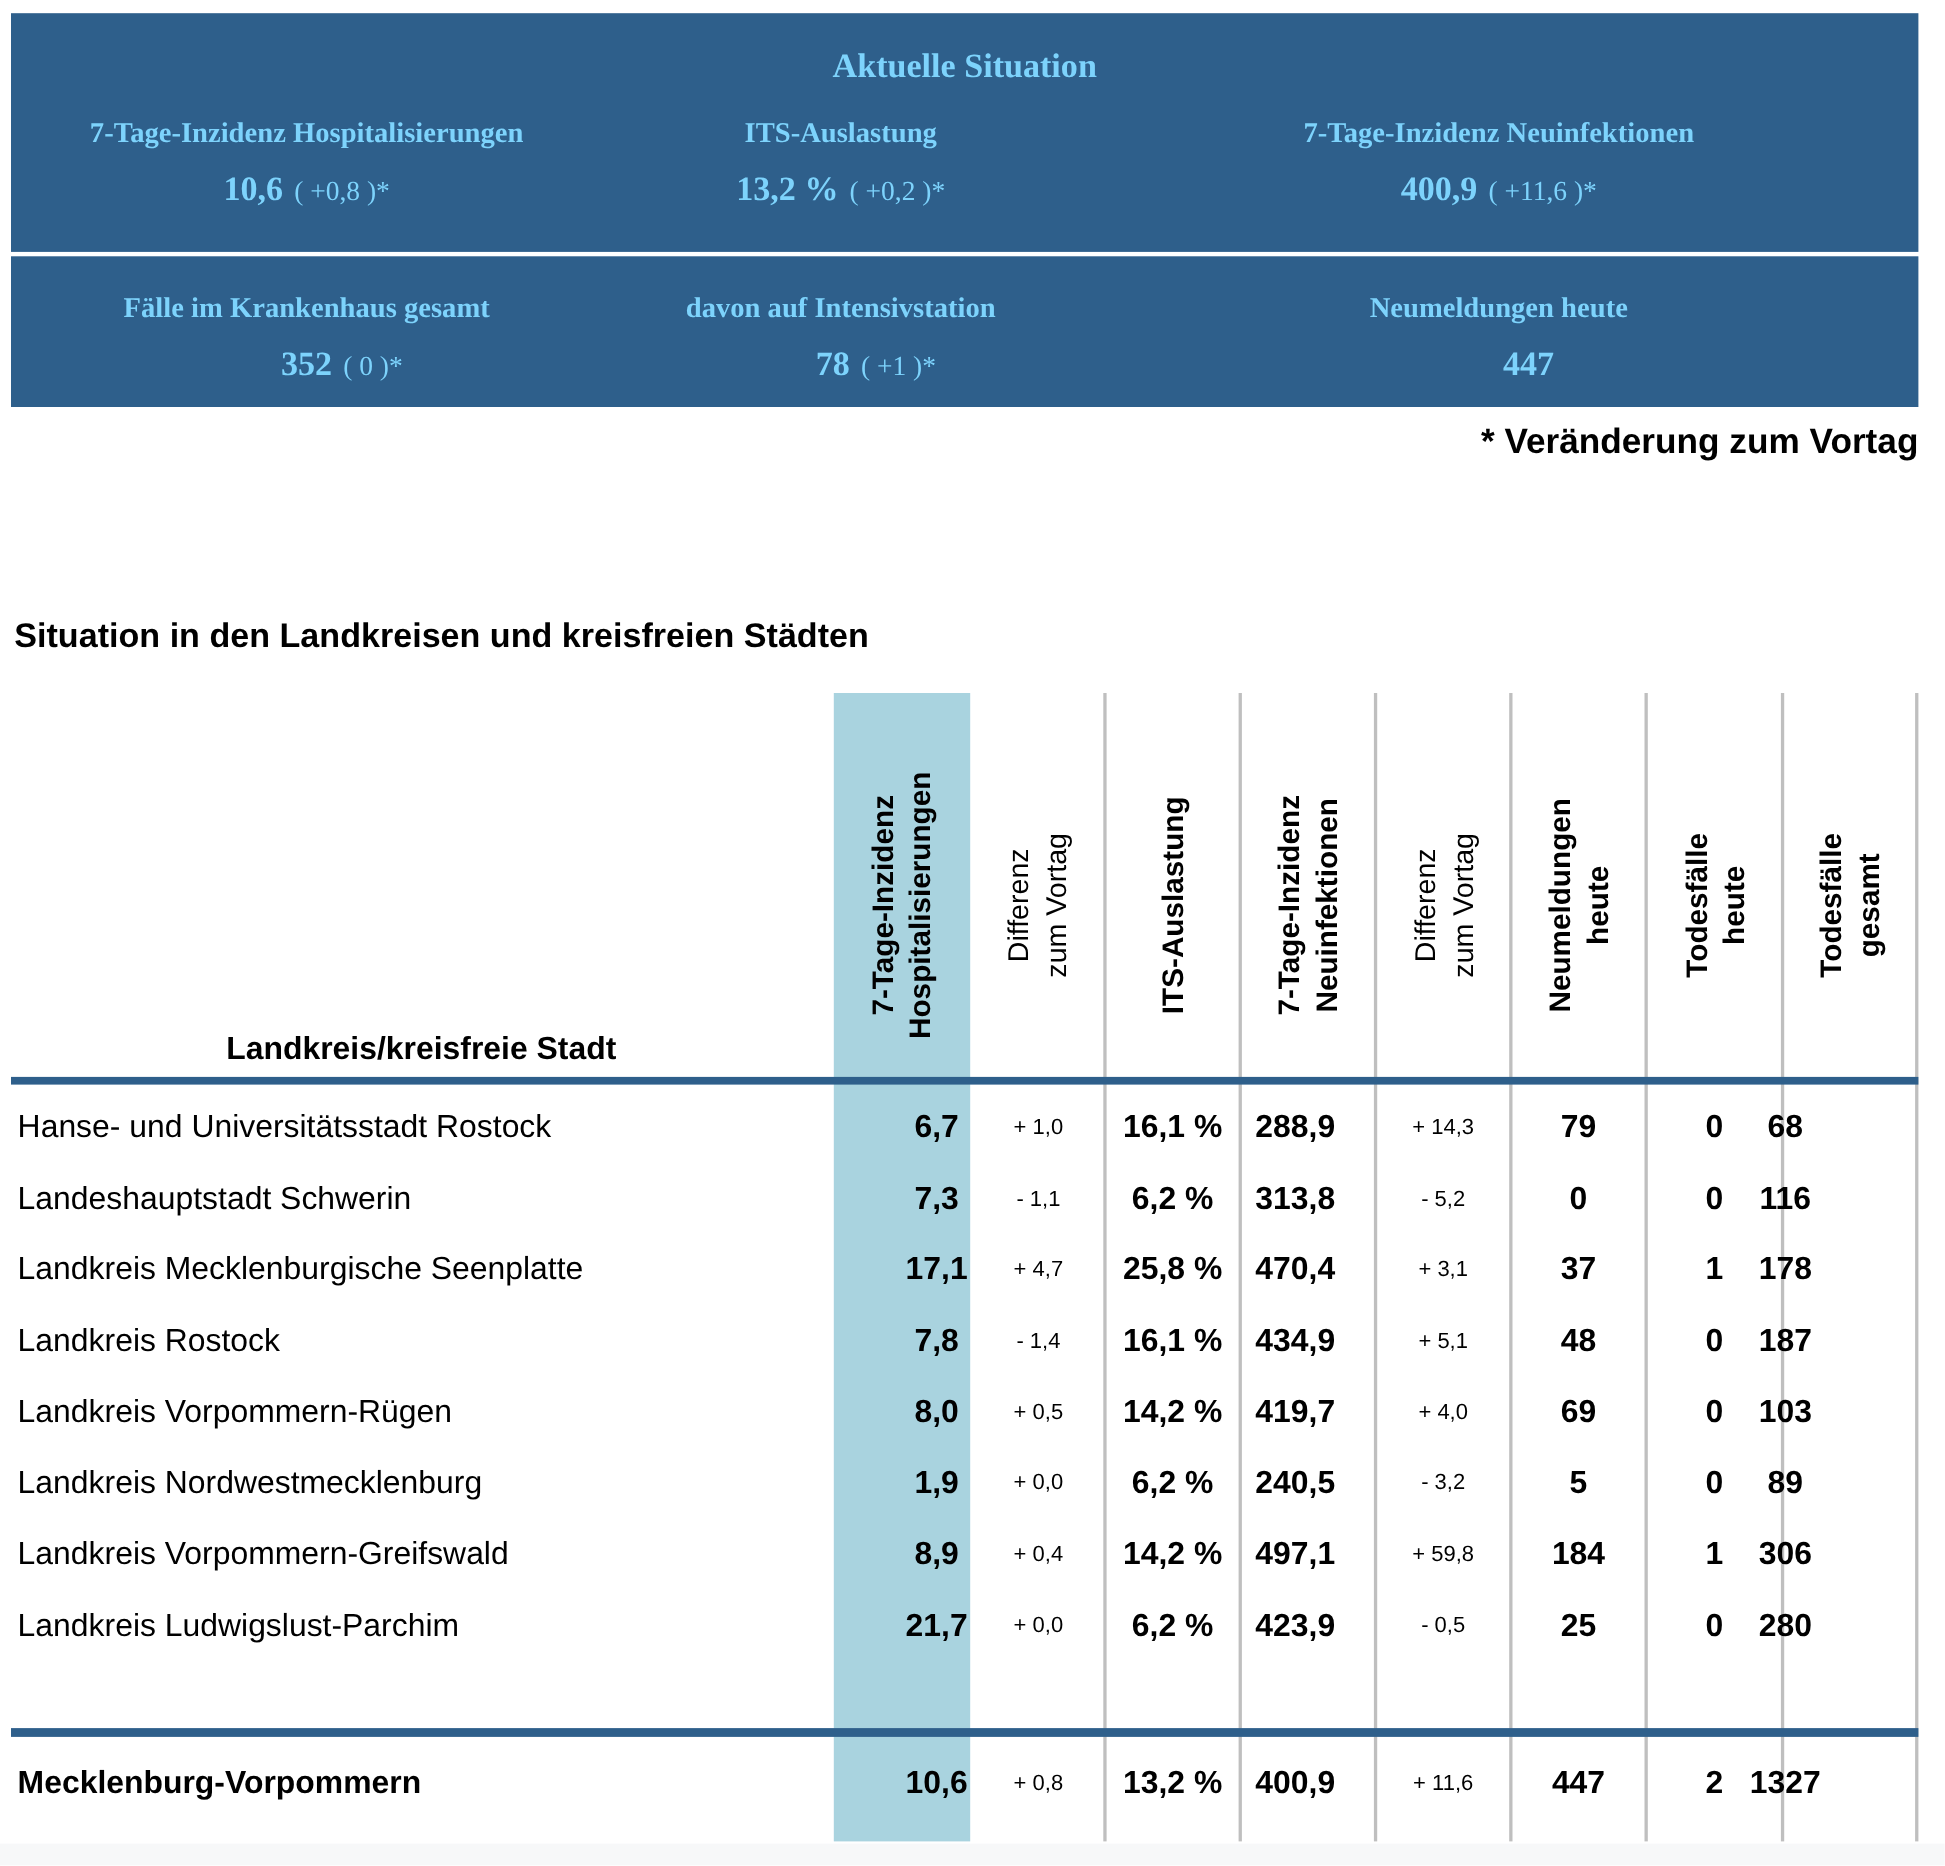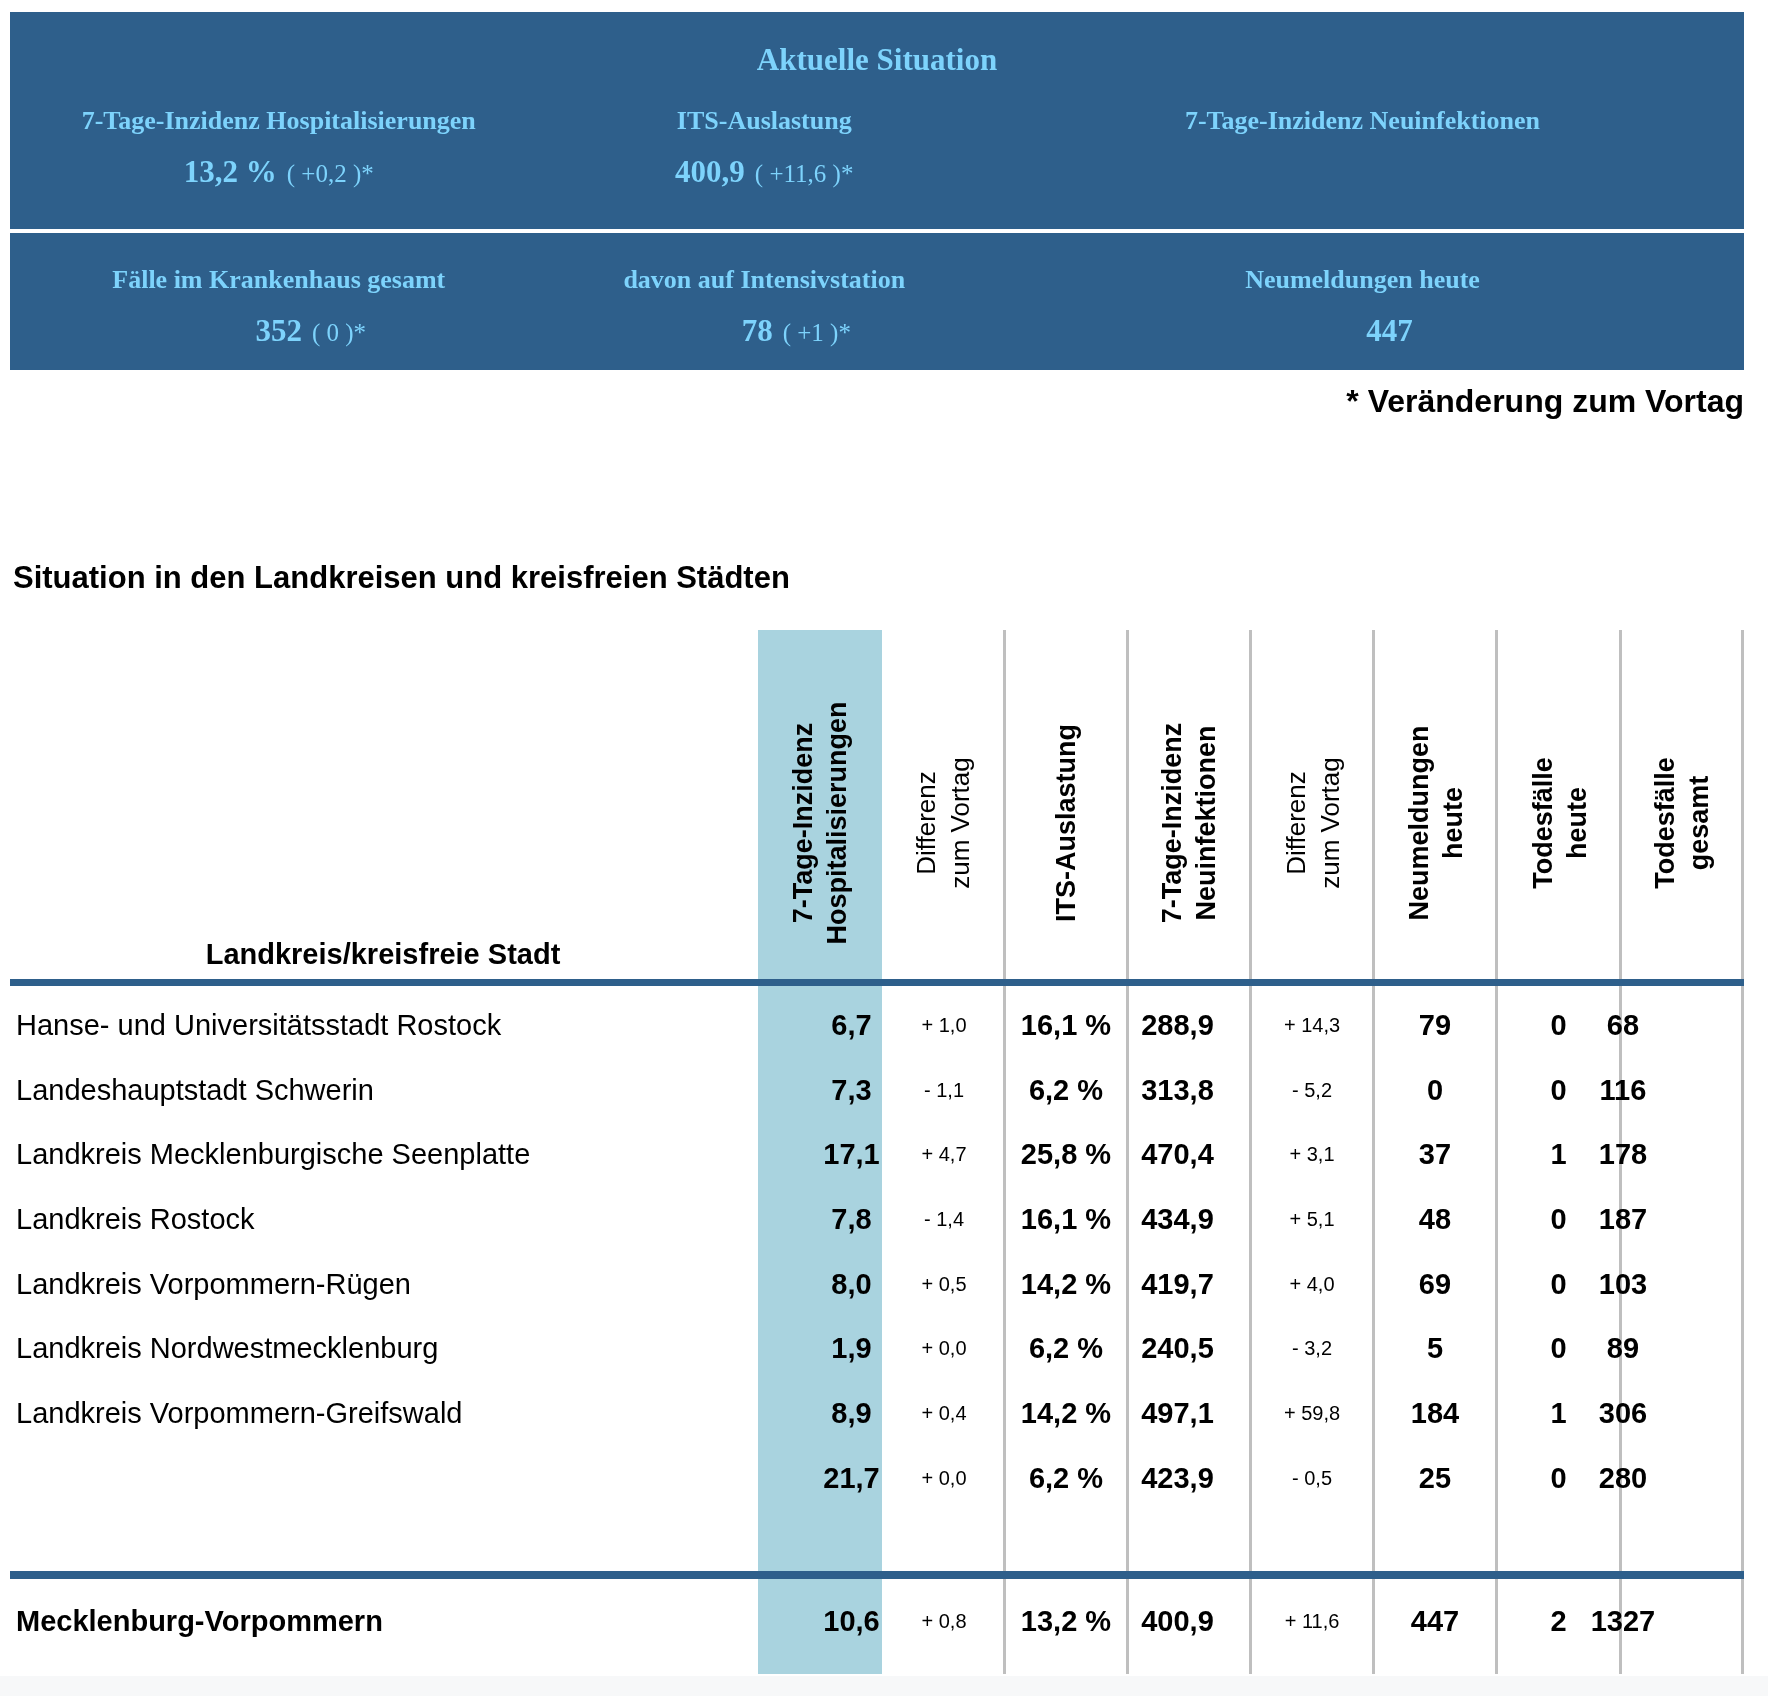--- a/index.html
+++ b/index.html
@@ -69,20 +69,23 @@
 <div class="abs panel panel-top">
   <div class="abs panel-title">Aktuelle Situation</div>
 
   <div class="abs stat-grid labels-top">
     <div class="stat-cell stat-label">7-Tage-Inzidenz Hospitalisierungen</div>
     <div class="stat-cell stat-label">ITS-Auslastung</div>
     <div class="stat-cell stat-label">7-Tage-Inzidenz Neuinfektionen</div>
   </div>
   <div class="abs stat-grid values-top">
     <div class="stat-cell">
+      <span class="stat-value">10,6</span><span class="stat-delta">( +0,8 )*</span>
+    </div>
+    <div class="stat-cell">
       <span class="stat-value">13,2 %</span><span class="stat-delta">( +0,2 )*</span>
     </div>
     <div class="stat-cell">
       <span class="stat-value">400,9</span><span class="stat-delta">( +11,6 )*</span>
     </div>
   </div>
 </div>
 
 <div class="abs panel panel-bottom">
   <div class="abs stat-grid labels-bottom">
@@ -222,20 +225,21 @@
   <div class="cell c-hosp">8,9</div>
   <div class="cell c-diff1 diff">+ 0,4</div>
   <div class="cell c-its">14,2 %</div>
   <div class="cell c-neu">497,1</div>
   <div class="cell c-diff2 diff">+ 59,8</div>
   <div class="cell c-neum">184</div>
   <div class="cell c-todh">1</div>
   <div class="cell c-todg">306</div>
 </div>
 <div class="trow" style="top:1446px">
+  <div class="cell name">Landkreis Ludwigslust-Parchim</div>
   <div class="cell c-hosp">21,7</div>
   <div class="cell c-diff1 diff">+ 0,0</div>
   <div class="cell c-its">6,2 %</div>
   <div class="cell c-neu">423,9</div>
   <div class="cell c-diff2 diff">- 0,5</div>
   <div class="cell c-neum">25</div>
   <div class="cell c-todh">0</div>
   <div class="cell c-todg">280</div>
 </div>
 

